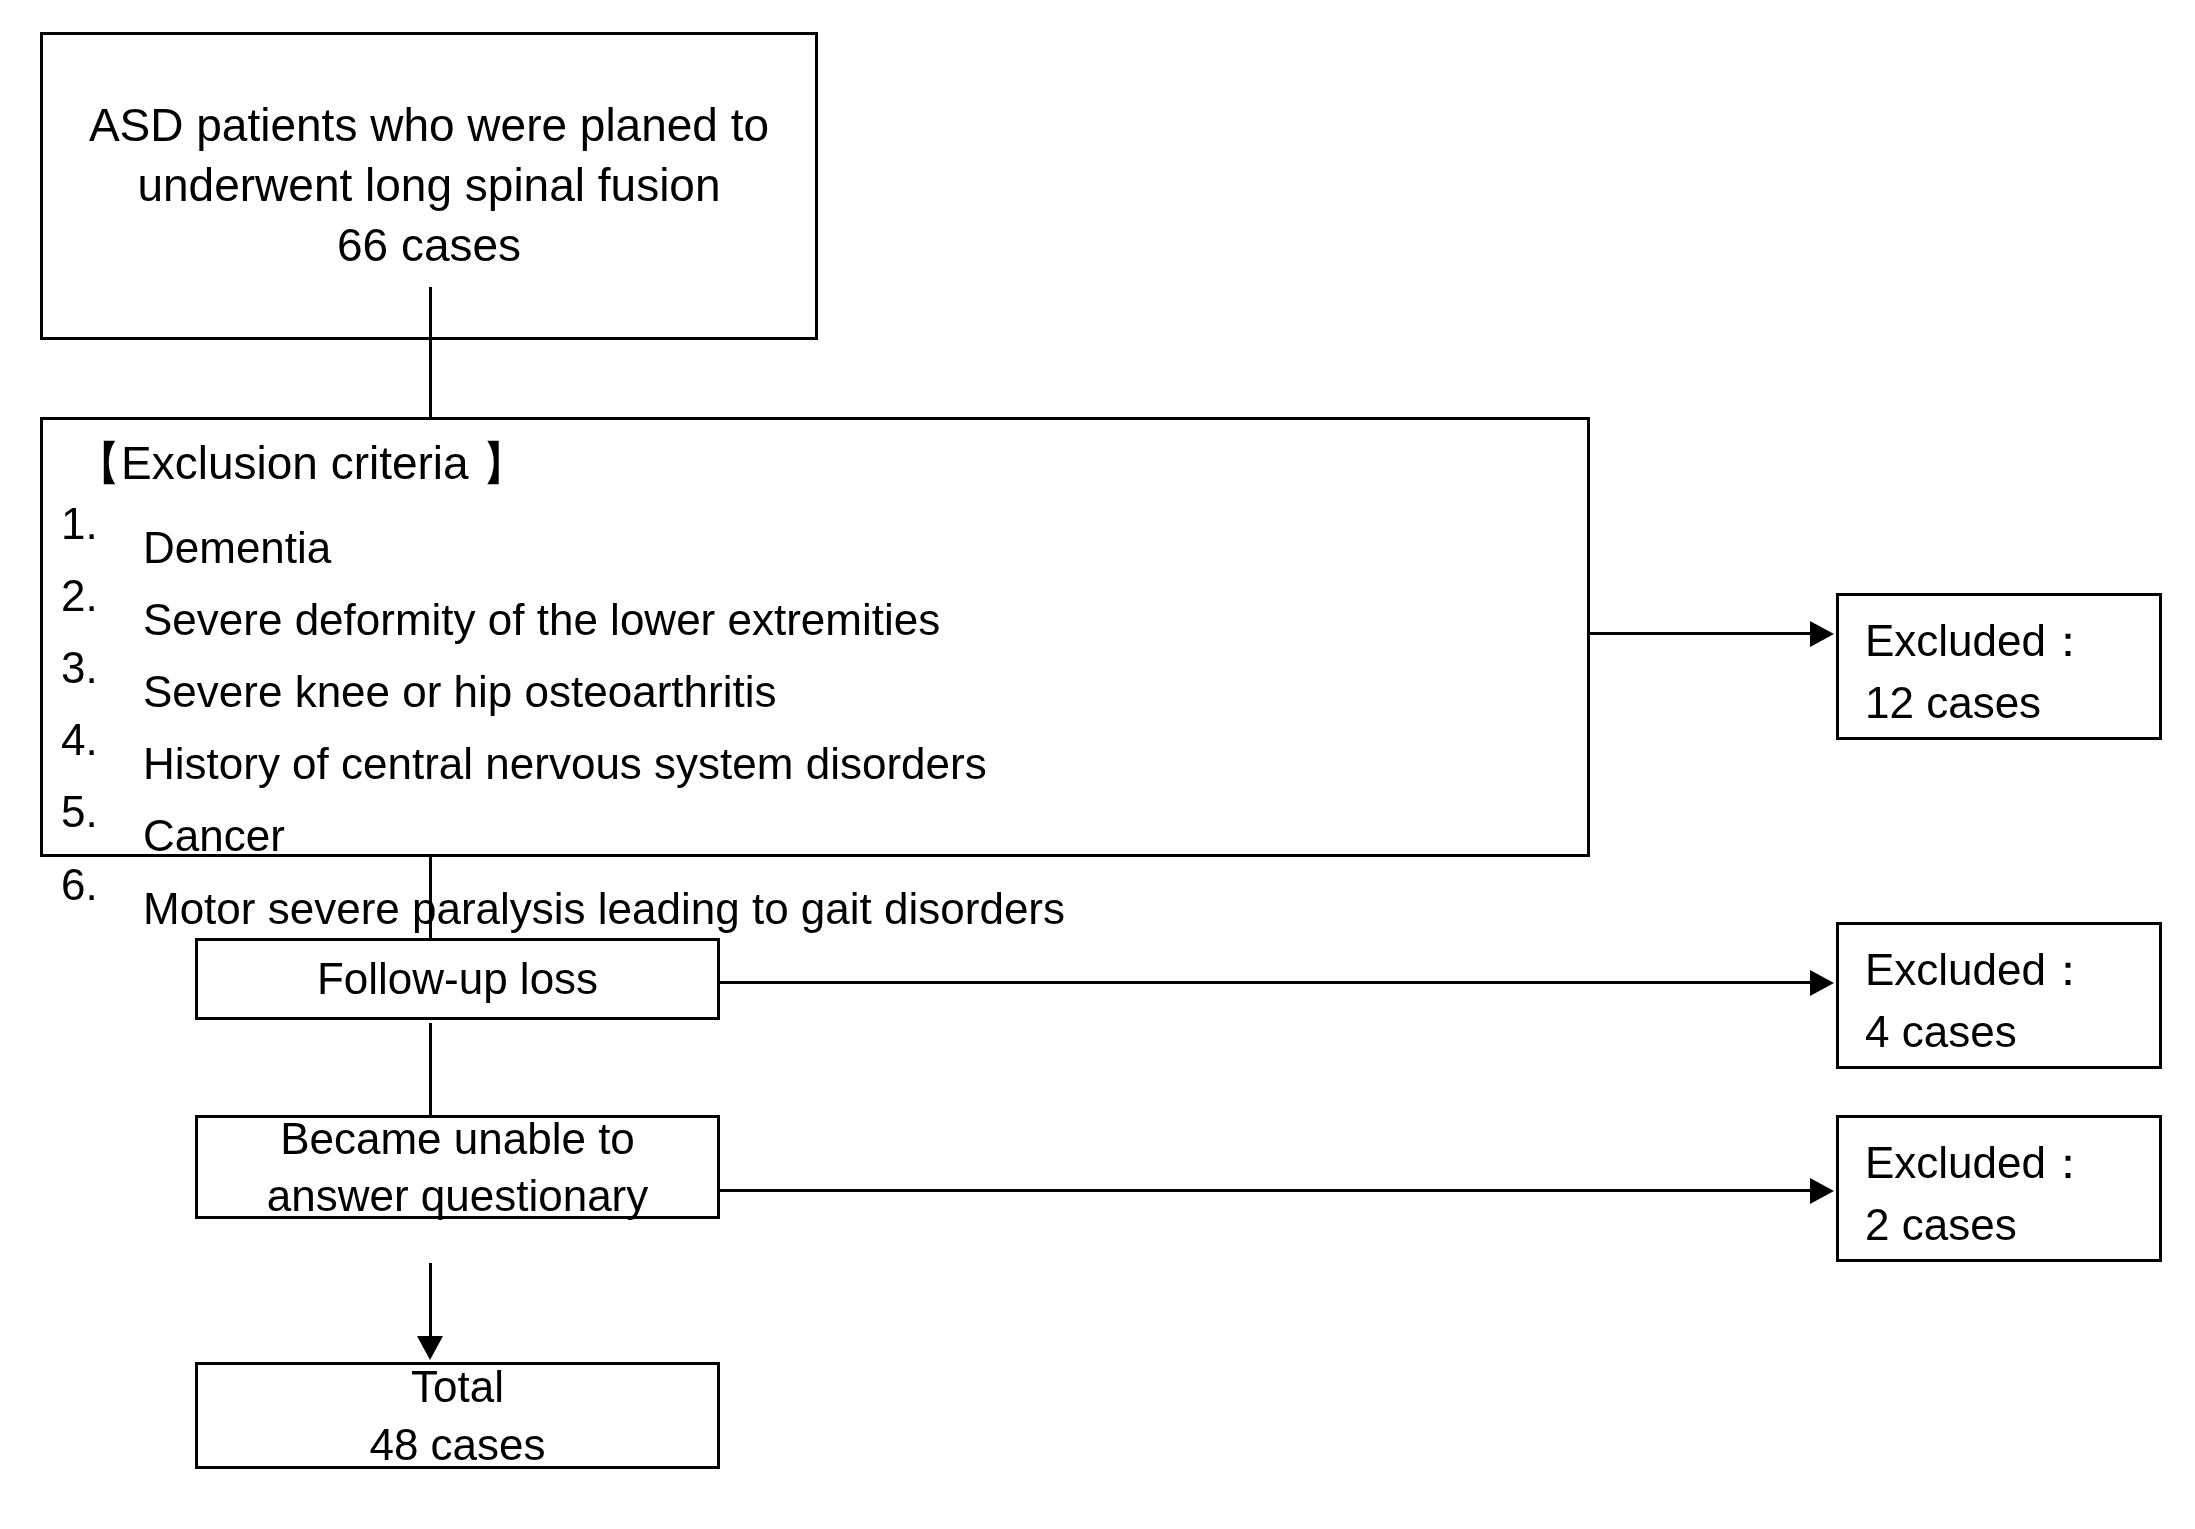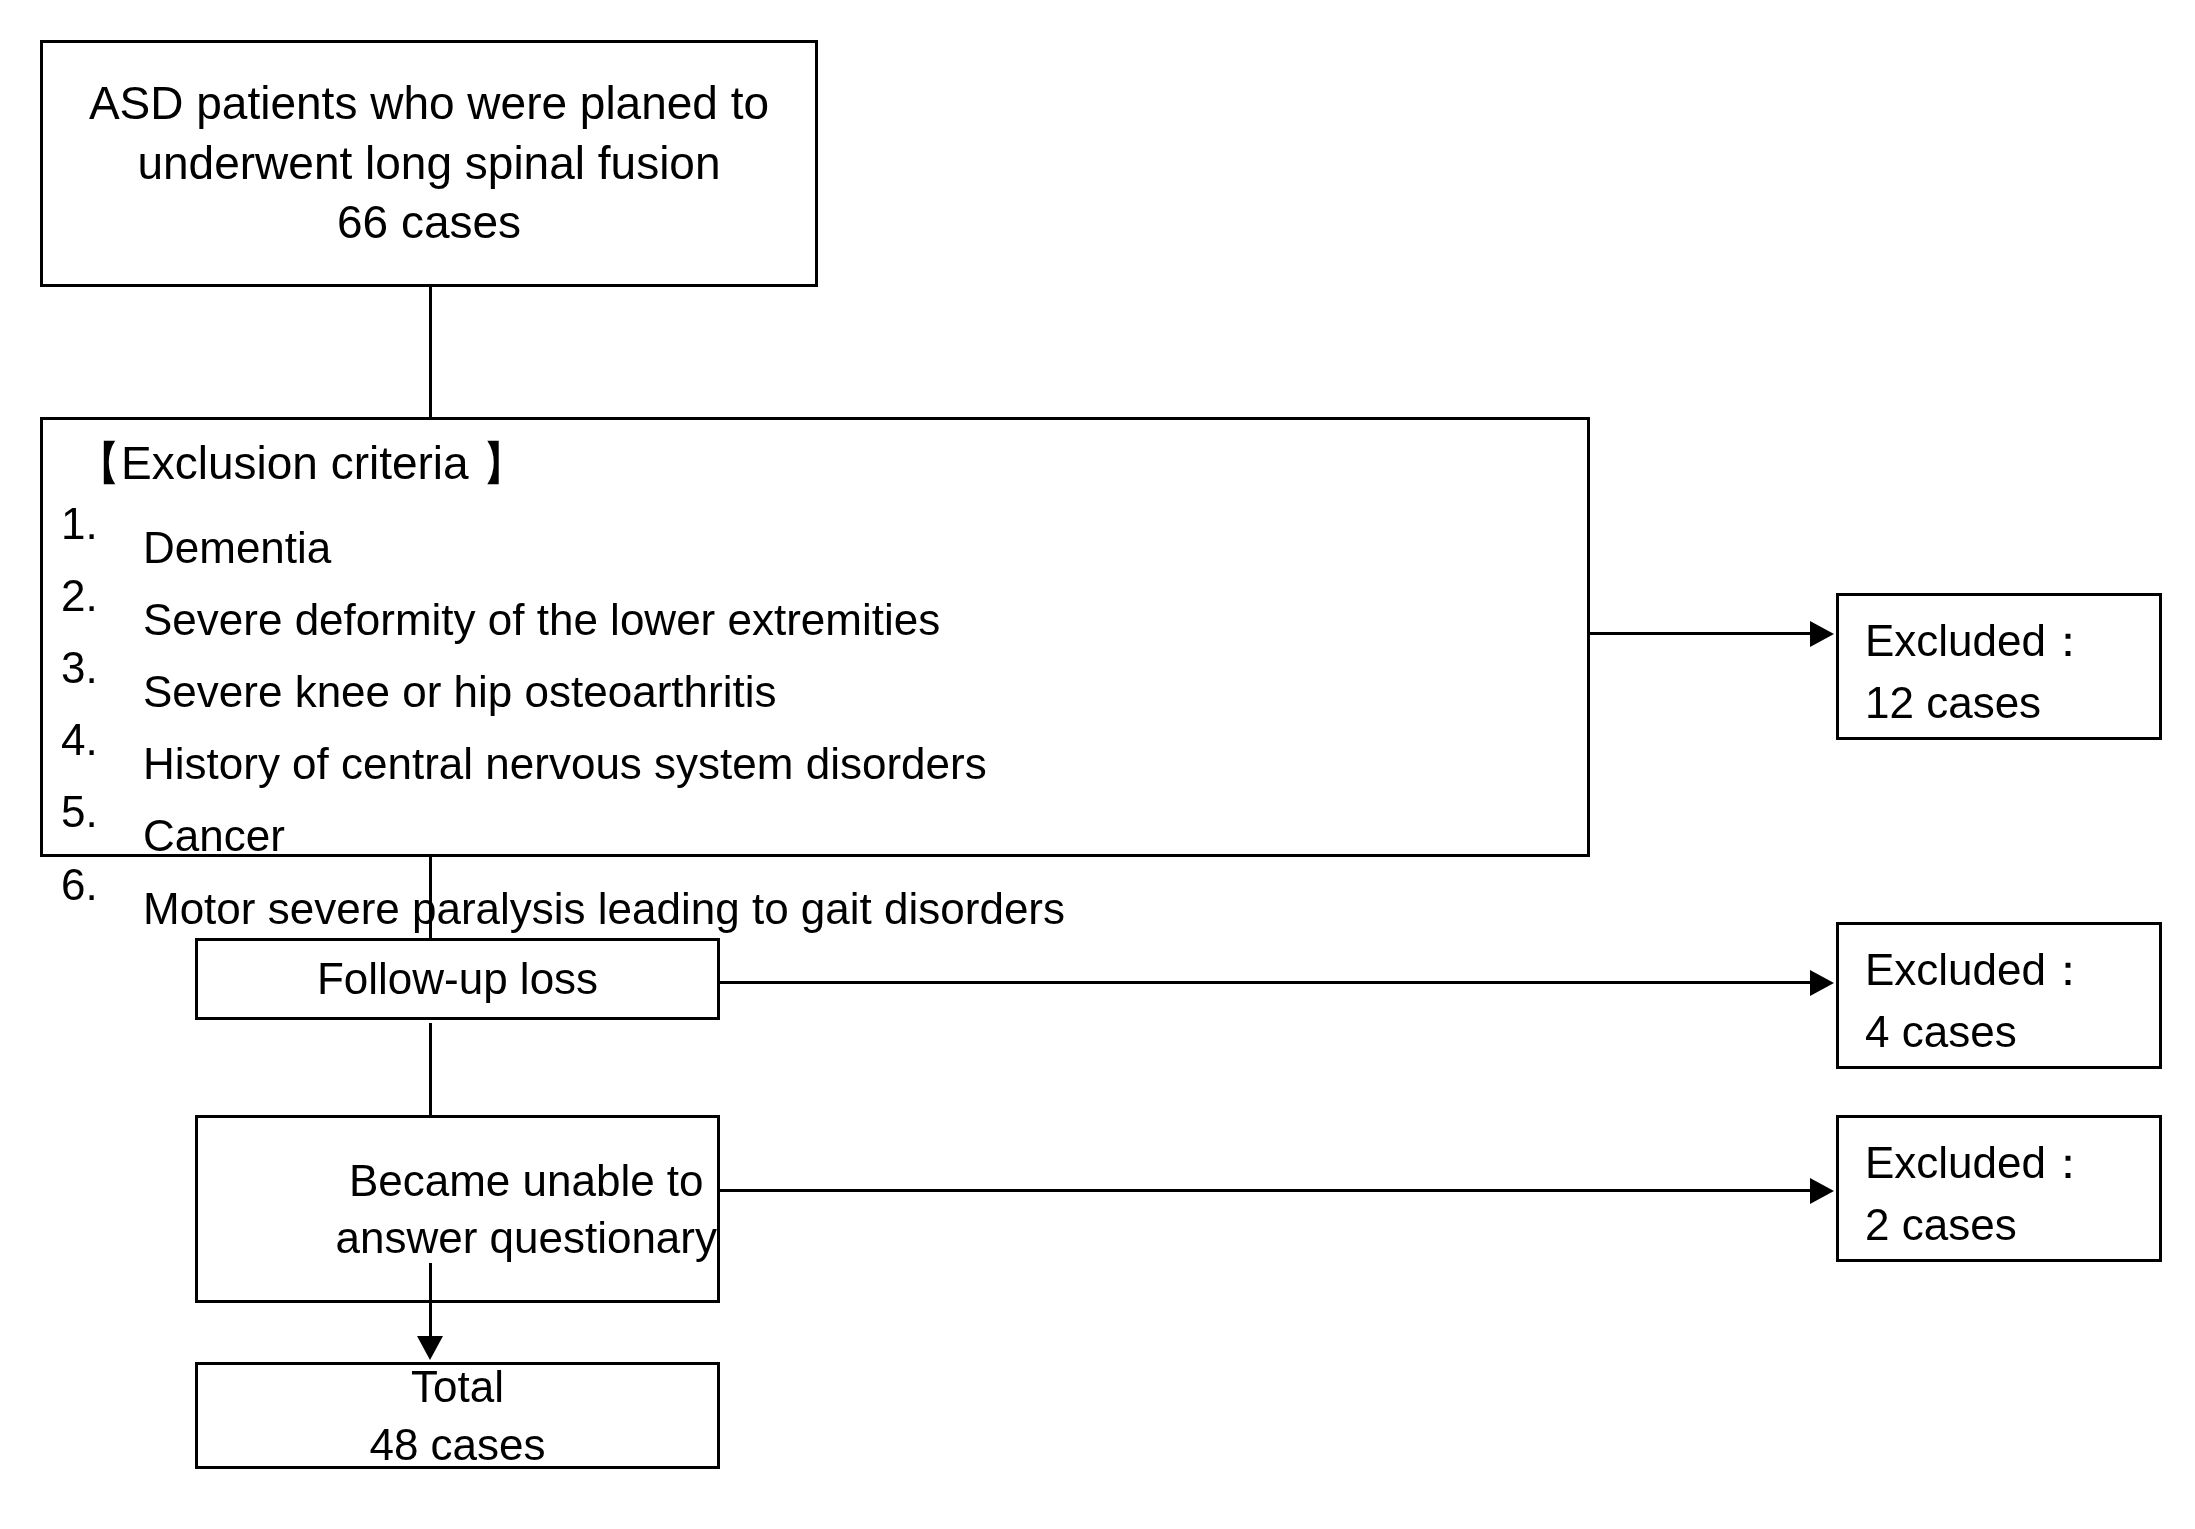--- a/index.html
+++ b/index.html
@@ -27,43 +27,42 @@
     text-align: center;
     line-height: 1.30;
   }
   .node .txt {
     display: block;
     white-space: pre-line;
   }
 
   
   #node-source {
-    left: 40px;  top: 40px;
-    width: 778px; height: 247px;
+    left: 40px;  top: 32px;
+    width: 778px; height: 308px;
     font-size: 46px;
   }
   #node-exclusion {
     left: 40px;  top: 417px;
     width: 1550px; height: 440px;
     display: block;
     padding: 14px 0 0 18px;
     text-align: left;
     justify-content: flex-start;
     align-items: flex-start;
   }
   #node-followup {
     left: 195px; top: 938px;
     width: 525px; height: 82px;
     font-size: 44px;
   }
   #node-questionary {
     left: 195px; top: 1115px;
-    width: 525px; height: 188px;
-    font-size: 44px;
-    justify-content: flex-end;
+    width: 525px; height: 104px;
+    font-size: 44px;
   }
   #node-total {
     left: 195px; top: 1362px;
     width: 525px; height: 107px;
     font-size: 44px;
   }
   #node-excluded-1 {
     left: 1836px; top: 593px;
     width: 326px; height: 147px;
   }

